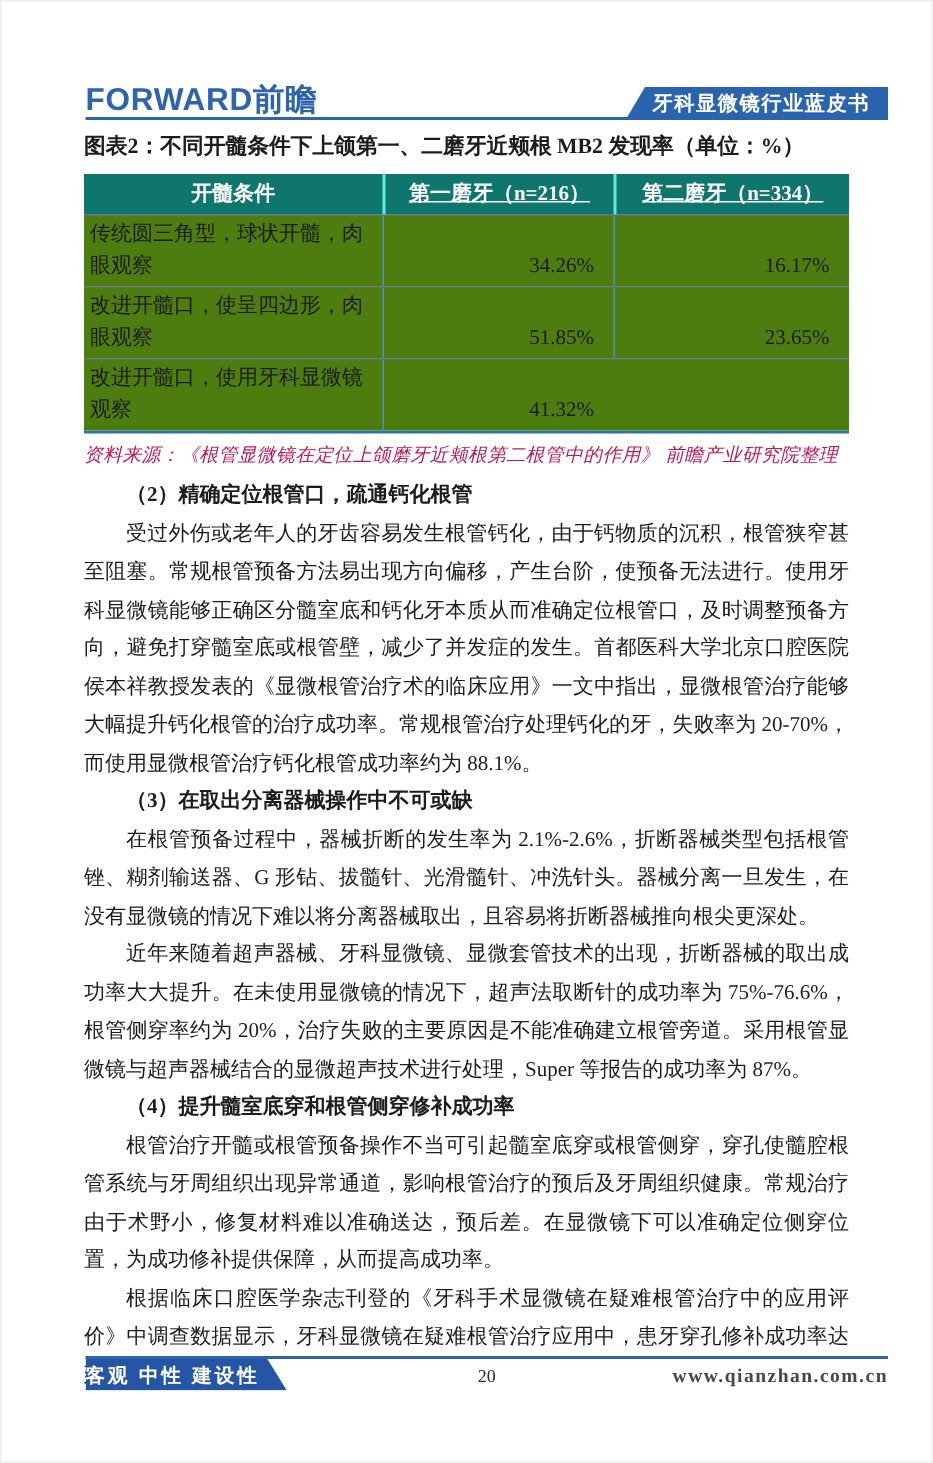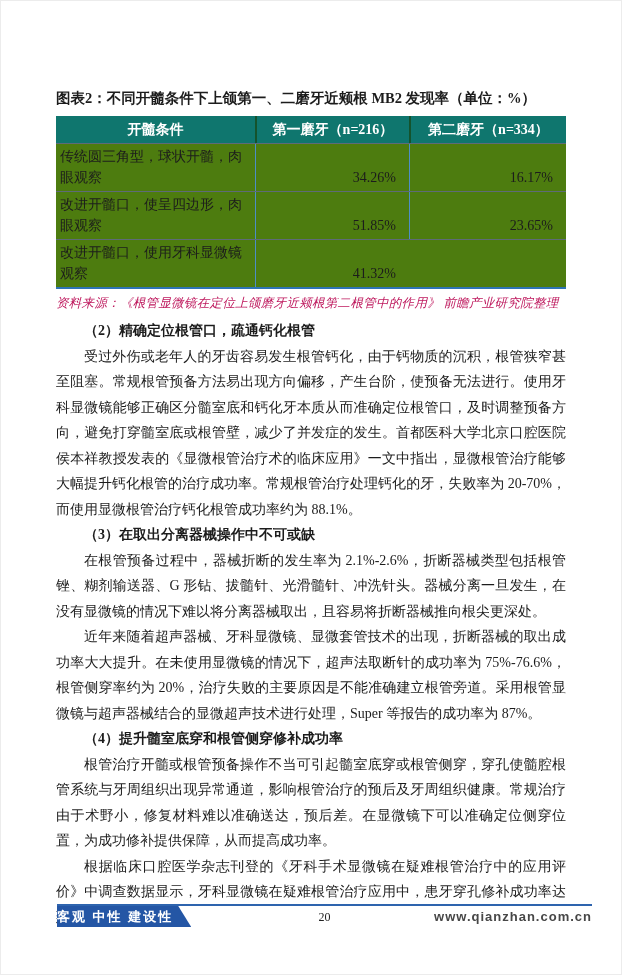--- a/index.html
+++ b/index.html
@@ -16,47 +16,51 @@
         background:#2b64ae;color:#ffffff;font-size:13.5px;font-weight:bold;
         padding:0 12px 0 18px;clip-path:polygon(13px 0,100% 0,100% 100%,0 100%);
         font-family:"Liberation Sans","DejaVu Sans",sans-serif;letter-spacing:1px;}
   
   .content{position:absolute;top:88px;left:56px;width:510px;}
   .fig-title{text-align:left;font-weight:bold;font-size:14.5px;line-height:20px;margin-bottom:8px;}
   
   .tbl{width:510px;border-bottom:2px solid #2e74b5;}
   .thead{display:grid;grid-template-columns:199px 154px 157px;background:#0f766e;color:#ffffff;}
   .th{height:27px;line-height:27px;text-align:center;font-weight:bold;font-size:14px;}
-  .th + .th{border-left:2px solid #14532d;}
+  .th + .th{border-left:2px solid #5eead4;text-decoration:underline;}
   .trow{display:grid;grid-template-columns:199px 154px 157px;min-height:46px;border-top:1px solid #5e6b78;background:#4d7c0f;}
   .trow:first-of-type{border-top:none;}
   .td-label{padding:2px 6px 3px 4px;font-size:14px;line-height:21px;text-align:left;}
   .td-num{display:flex;align-items:flex-end;justify-content:flex-end;padding:2px 13px 4px 2px;font-size:14px;line-height:19px;}
   .td-num + .td-num, .td-label + .td-num{border-left:1px solid #4d8ec6;}
   
   .source{margin-top:6px;font-style:italic;font-size:12.5px;line-height:17px;color:#be185d;letter-spacing:0.3px;}
   
   .bodytext{margin-top:6px;font-size:14px;line-height:25.5px;text-align:justify;}
   .bodytext p{margin:0;text-indent:2em;}
   .bodytext p.h{font-weight:bold;}
   
   .footer{position:absolute;top:904px;left:57px;width:535px;border-top:2px solid #2e64ae;}
   .footer-badge{position:absolute;left:0;top:0;height:21px;line-height:21px;background:#2456a5;color:#ffffff;
         font-size:13px;font-weight:bold;padding:0 18px 0 0;letter-spacing:2px;
         clip-path:polygon(0 0,calc(100% - 13px) 0,100% 100%,0 100%);
         font-family:"Liberation Sans","DejaVu Sans",sans-serif;}
   .page-num{position:absolute;left:50%;transform:translateX(-50%);top:4px;font-size:12px;color:#222222;}
   .site{position:absolute;right:0;top:3px;font-size:13px;font-weight:600;color:#474747;letter-spacing:1px;
-        font-family:Liberation Sans, sans-serif;}
+        font-family:Liberation Serif, serif;}
 </style>
 </head>
 <body>
 
 <div class="sheet">
 
+  <div class="header">
+    <div class="logo">FORWARD前瞻</div>
+    <div class="header-badge">牙科显微镜行业蓝皮书</div>
+  </div>
 
   <div class="content">
 
     <div class="fig-title">图表2：不同开髓条件下上颌第一、二磨牙近颊根 MB2 发现率（单位：%）</div>
 
     <div class="tbl">
       <div class="thead">
         <div class="th">开髓条件</div>
         <div class="th">第一磨牙（n=216）</div>
         <div class="th">第二磨牙（n=334）</div>

